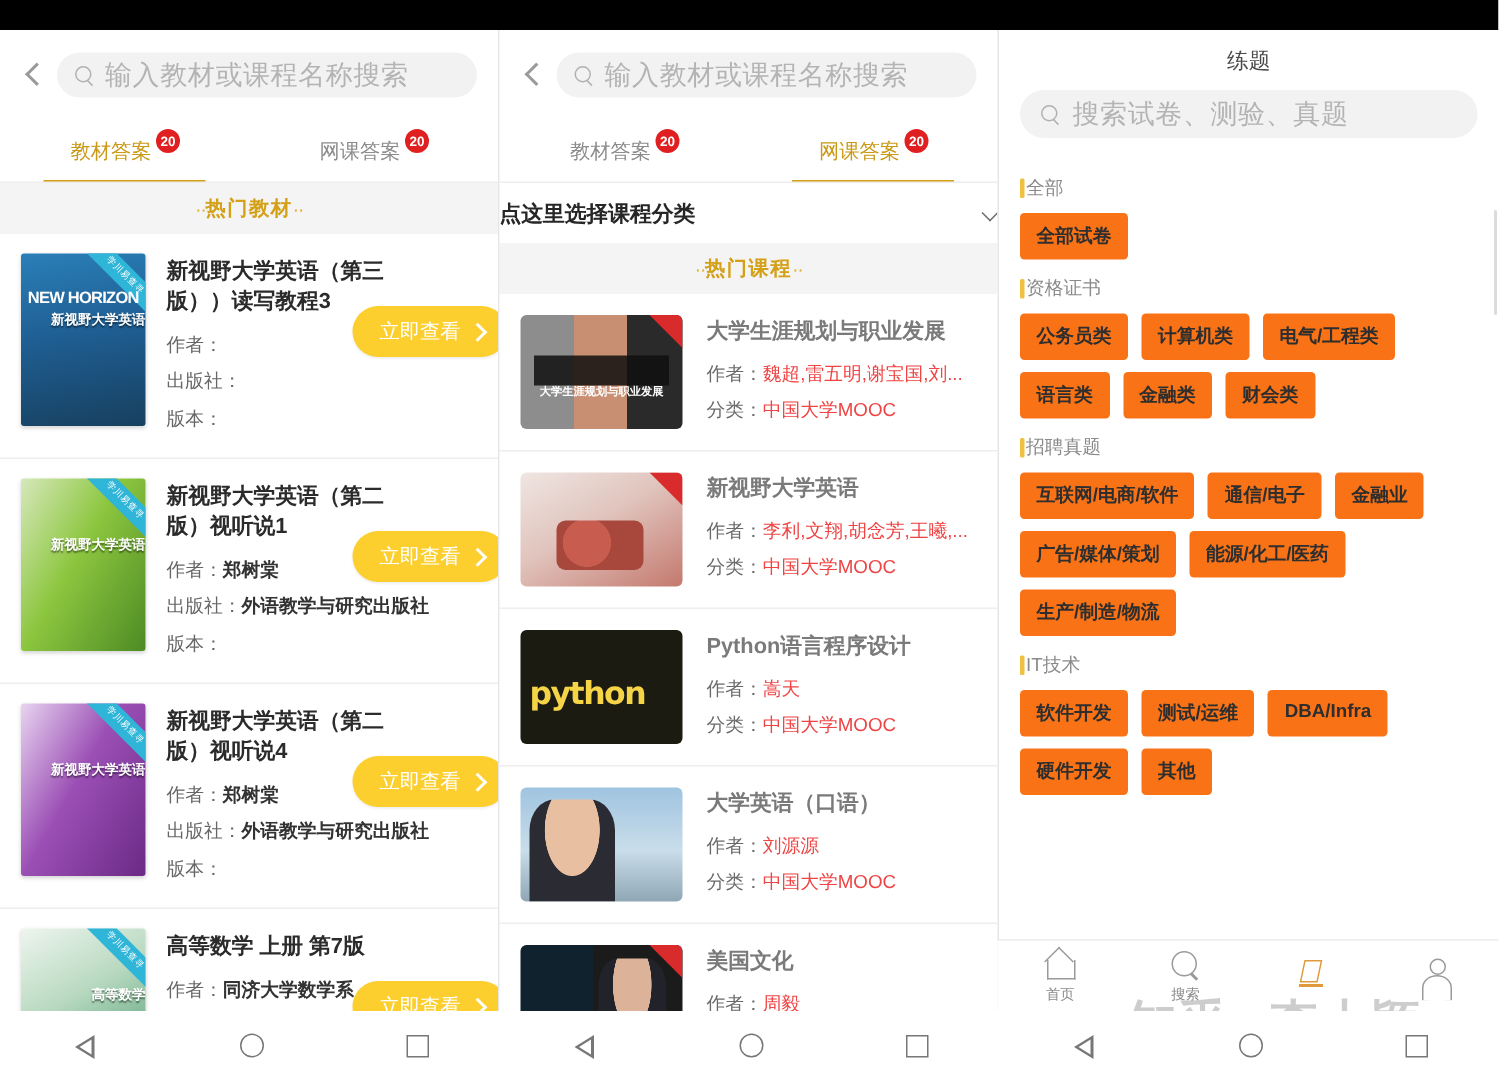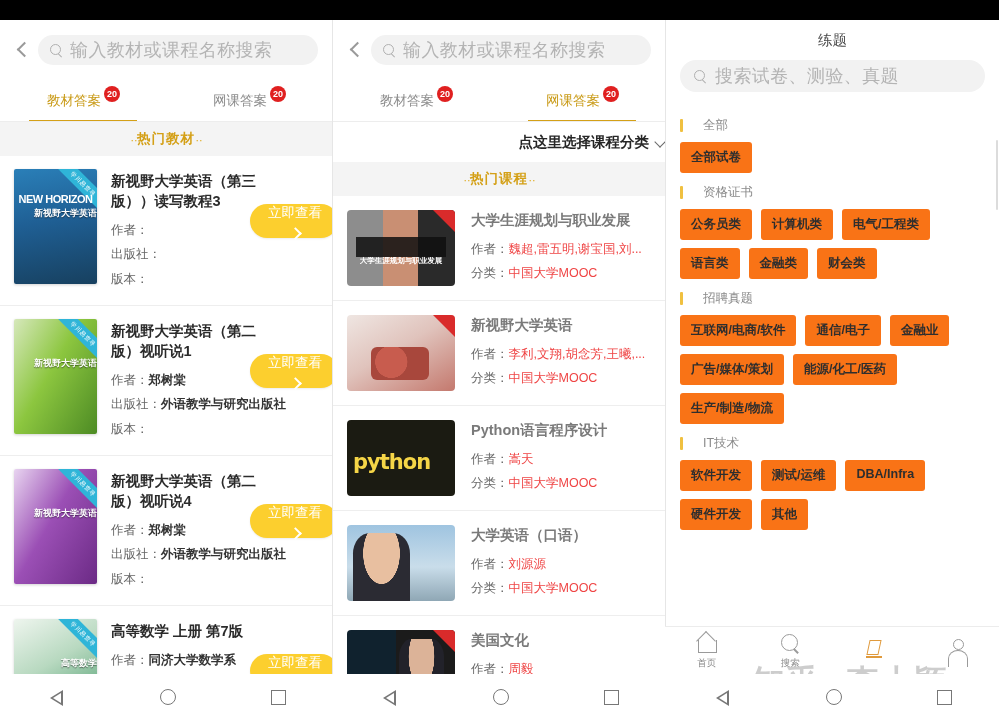--- a/index.html
+++ b/index.html
@@ -64,21 +64,21 @@
 
   
   .hot-band {
     height:34px; background:#f4f4f4; display:flex; align-items:center; justify-content:center;
     font-size:13.5px; font-weight:bold; color:#d4a017; letter-spacing:1px;
   }
   .hot-band .dots { color:#e2b43a; font-weight:normal; letter-spacing:-1px; }
 
   
   .cat-select {
-    height:40px; display:flex; align-items:center; justify-content:flex-end; gap:7px;
+    height:40px; display:flex; align-items:center; justify-content:space-between; gap:7px;
     font-size:14.5px; font-weight:bold; color:#262626; background:#fff; cursor:pointer;
   }
   .caret-down { width:9px; height:9px; position:relative; }
   .caret-down:before {
     content:""; position:absolute; left:0; top:0; width:7px; height:7px;
     border-right:1.6px solid #6b6b6b; border-bottom:1.6px solid #6b6b6b;
     transform:rotate(45deg);
   }
 
   
@@ -113,21 +113,21 @@
   .book-title {
     font-size:14.5px; font-weight:bold; color:#2b2b2b; line-height:1.38;
     margin-bottom:7px; padding-right:66px;
   }
   .book-meta { font-size:12.5px; color:#5a5a5a; line-height:1.95; }
   .book-meta .lbl { color:#666; }
   .book-meta .val { color:#333; font-weight:bold; }
   .view-btn {
     position:absolute; right:-6px; top:48px; height:34px; padding:0 16px 0 18px;
     background:#fccf2e; border-radius:17px; display:flex; align-items:center; gap:7px;
-    color:#fff; font-size:13.5px; box-shadow:0 1px 2px rgba(0,0,0,.08); cursor:pointer;flex-direction:column;
+    color:#fff; font-size:13.5px; box-shadow:0 1px 2px rgba(0,0,0,.08); cursor:pointer;
   }
   .view-btn .chev { width:8px; height:8px; position:relative; }
   .view-btn .chev:before {
     content:""; position:absolute; left:0; top:0; width:7px; height:7px;
     border-right:2px solid #fff; border-top:2px solid #fff; transform:rotate(45deg);
   }
 
   
   .course-row {
     display:flex; padding:14px 12px 14px 14px; gap:16px; height:105px;
@@ -186,21 +186,21 @@
   
   .c-title { height:40px; display:flex; align-items:center; justify-content:center;
     font-size:14.5px; color:#4a4a4a; }
   .c-search { padding:0 14px 10px; }
   .c-search-field {
     height:32px; background:#f2f2f2; border-radius:16px; display:flex;
     align-items:center; padding:0 14px; gap:8px;
   }
   .c-body { padding:4px 14px 0; }
   .sec-head {
-    display:flex; align-items:center; gap:20px; font-size:12.5px; color:#8a8a8a;
+    display:flex; align-items:center; gap:1px; font-size:12.5px; color:#8a8a8a;
     margin:11px 0 8px;
   }
   .sec-bar { width:3px; height:13px; background:#f0c040; border-radius:1px; flex:0 0 3px; }
   .chips { display:flex; flex-wrap:wrap; gap:8px 9px; }
   .chip {
     background:#f97316; border-radius:3px; padding:7px 11px;
     font-size:12.5px; color:#2e2e2e; font-weight:bold; cursor:pointer; white-space:nowrap;
   }
 
   

